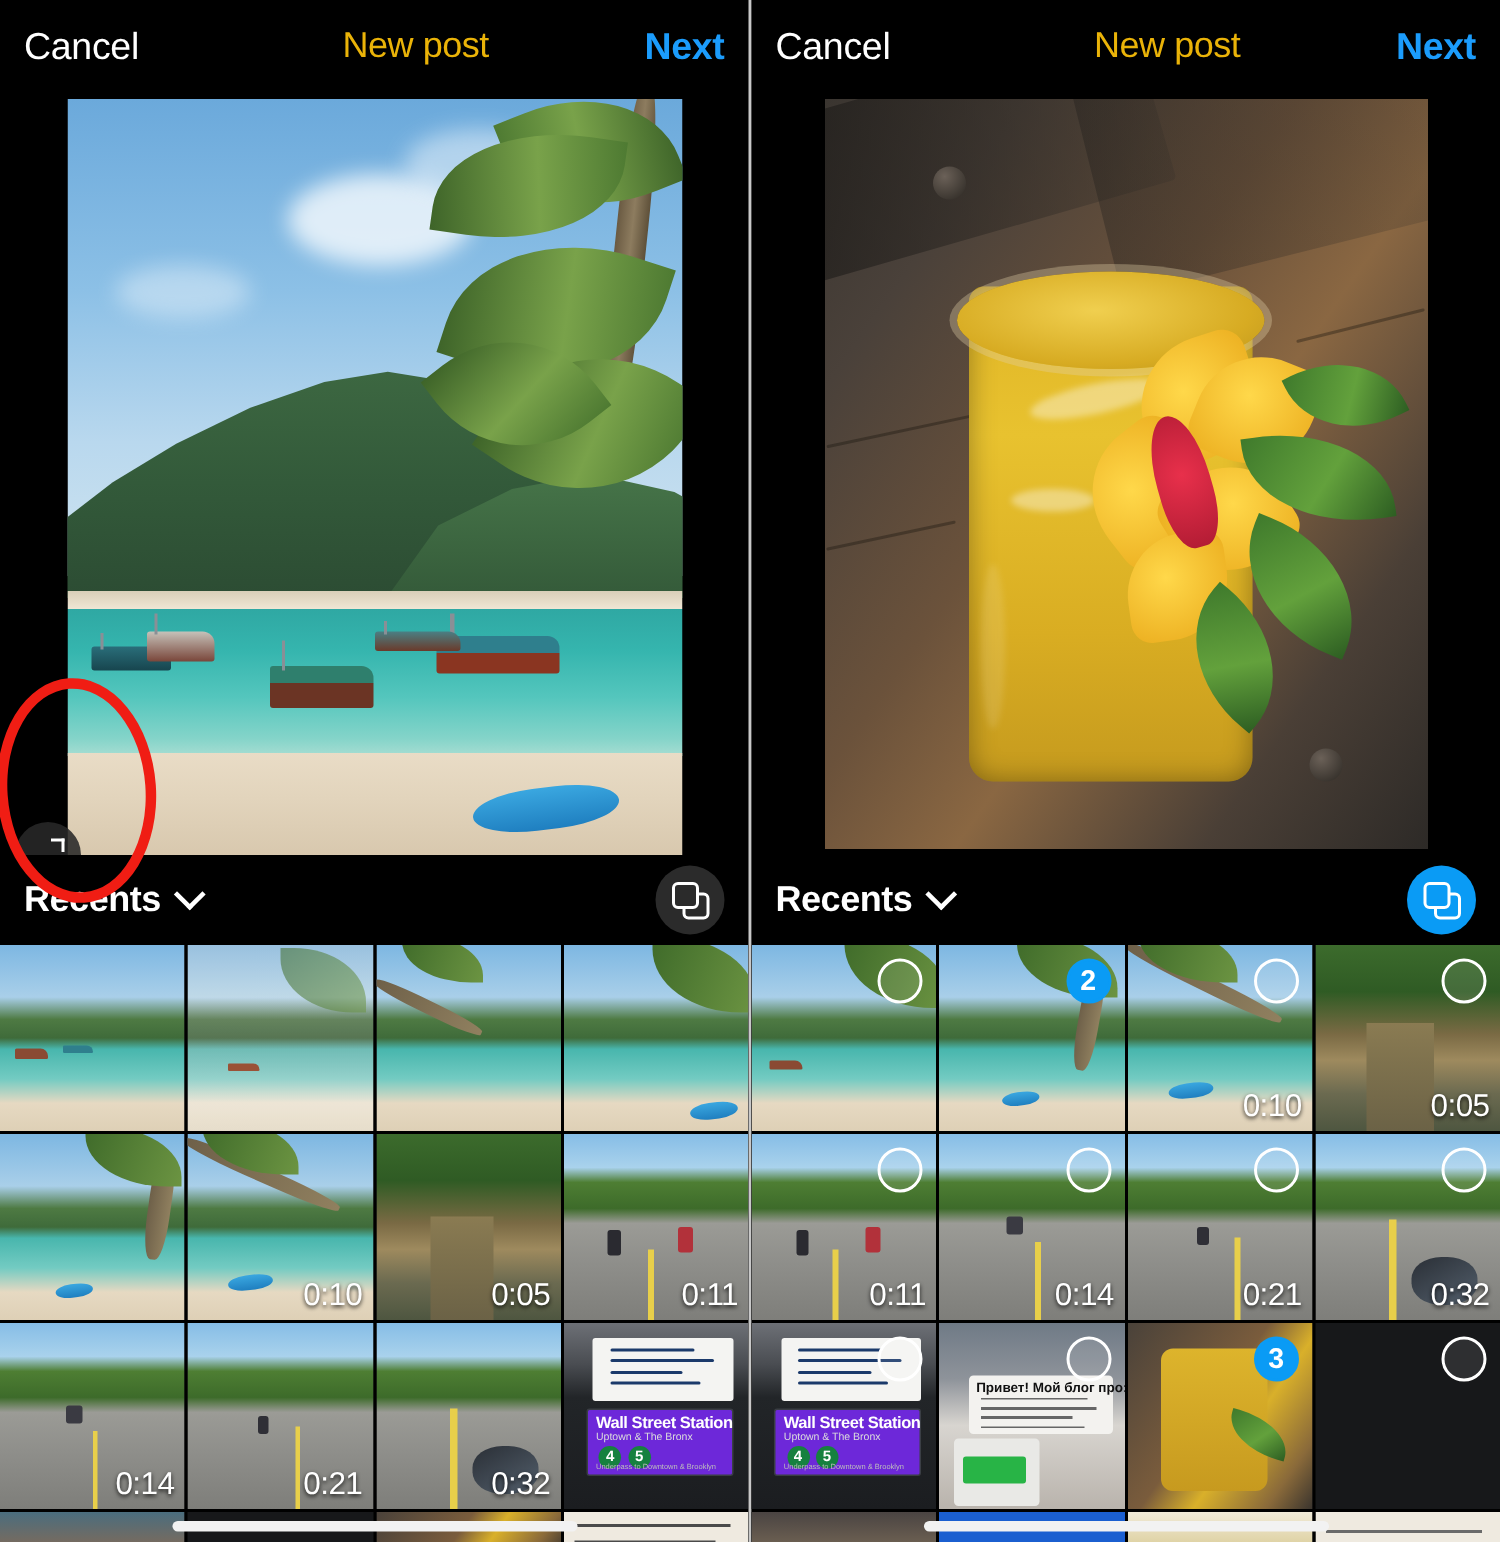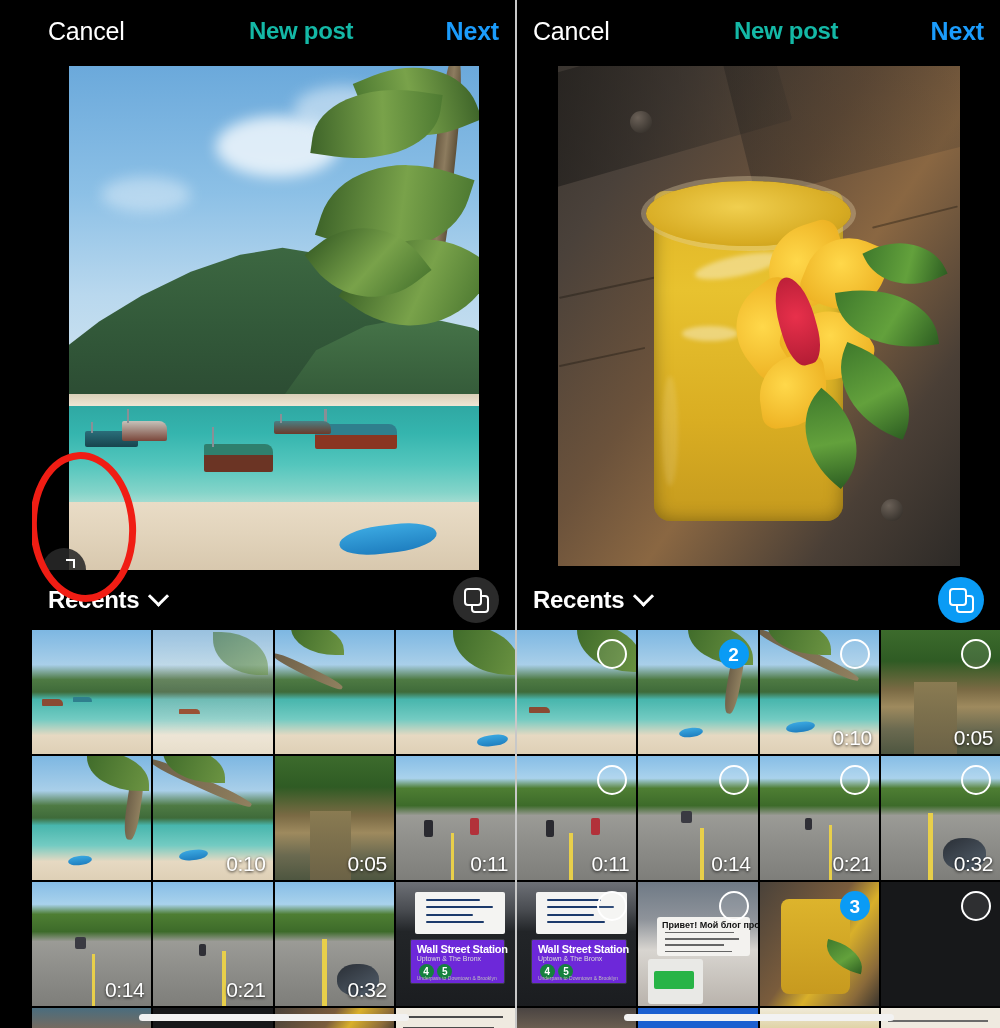--- a/index.html
+++ b/index.html
@@ -1,32 +1,32 @@
 <!DOCTYPE html>
 <html><head>
 <meta charset="utf-8">
 <style>
   * { margin:0; padding:0; box-sizing:border-box; }
   html,body {
     width:1000px; height:1028px; background:#000;
     font-family:"Liberation Sans", sans-serif;
     overflow:hidden;
   }
-  .screen { position:relative; width:1000px; height:1028px; background:#000; display:flex;padding-left:32px; }
+  .screen { position:relative; width:1000px; height:1028px; background:#000; display:flex; }
   .panel { position:relative; width:499px; height:1028px; background:#000; overflow:hidden; }
   .panel.right { border-left:2px solid #c8c8c8; width:501px; }
 
   
   .header {
     position:relative; height:62px; width:100%;
     display:flex; align-items:center; justify-content:space-between;
     padding:0 16px; background:#000;
   }
   .hdr-btn { font-size:25px; color:#fff; letter-spacing:-0.2px; }
-  .hdr-title { font-size:24px; font-weight:bold; color:#14b8a6; letter-spacing:-0.3px;margin-left:32px; }
+  .hdr-title { font-size:24px; font-weight:normal; color:#eab308; letter-spacing:-0.3px;margin-left:32px; }
   .hdr-next { font-size:25px; font-weight:bold; color:#1b9cfc; letter-spacing:-0.2px; }
 
   
   .preview-wrap { position:relative; width:100%; height:508px; background:#000; }
   .preview {
     position:absolute; left:50%; transform:translateX(-50%);
     top:4px; width:410px; height:504px; overflow:hidden; background:#000;
   }
   .panel.right .preview { width:402px; height:500px; top:4px; }
 

